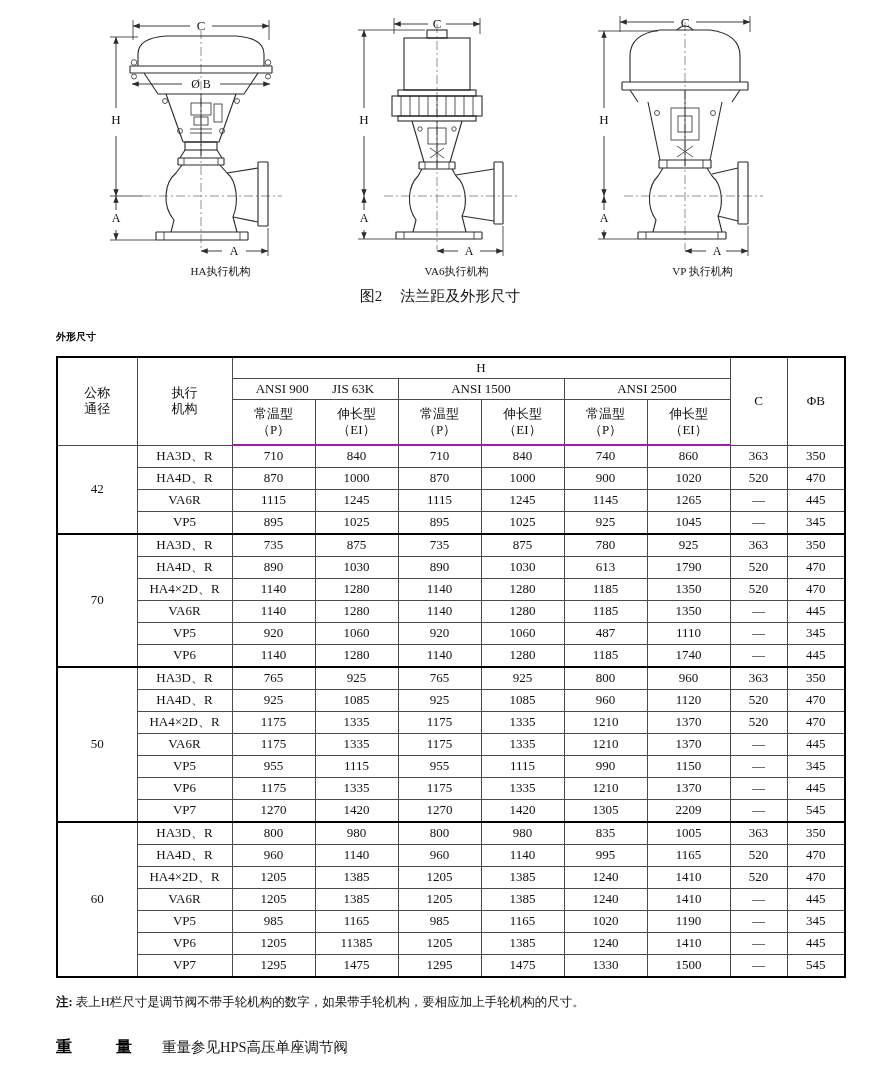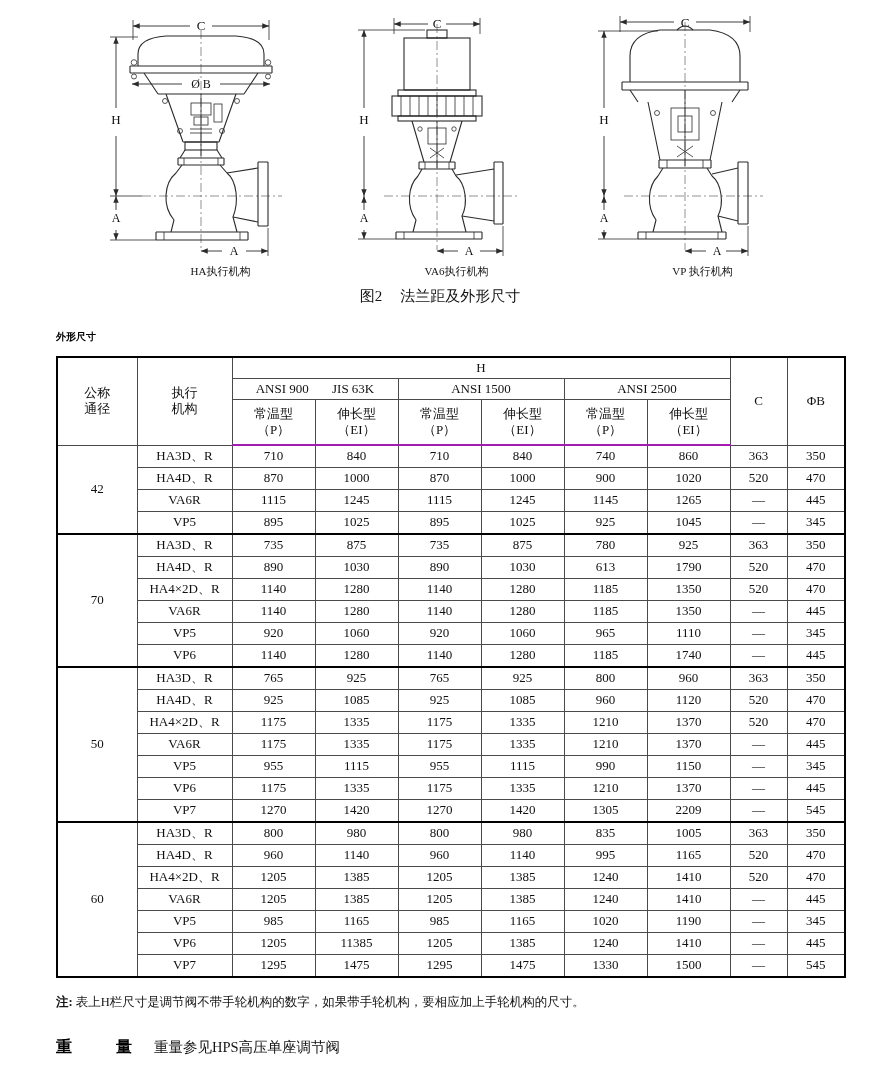--- a/index.html
+++ b/index.html
@@ -34,21 +34,21 @@
   table.dims thead th{height:20px;}
   table.dims thead tr:last-child th{height:44px;}
   table.dims tbody td{height:21px;}
   table.dims tr.group-start td{border-top:2px solid #000;}
   .ansi-split{display:flex;justify-content:space-evenly;}
   .note-line{margin-top:16px;font-size:12.5px;color:#141414;}
   .note-line .nl{font-weight:bold;}
   .weight-line{margin-top:26px;font-size:14.5px;color:#141414;display:flex;align-items:baseline;}
   .weight-big{font-family:"DejaVu Sans","Liberation Sans",sans-serif;font-weight:bold;font-size:16px;color:#000;}
   .weight-gap{margin-left:44px;}
-  .weight-text{margin-left:22px;}
+  .weight-text{margin-left:30px;}
 </style>
 </head>
 <body>
 
 <div class="figures-row">
 
   <div class="figure">
     <svg width="230" height="252" viewBox="0 0 230 252">
       <defs>
         <marker id="arrA" markerWidth="9" markerHeight="8" refX="7.5" refY="4" orient="auto-start-reverse">
@@ -395,21 +395,21 @@
           <td>1350</td>
           <td>—</td>
           <td>445</td>
         </tr>
         <tr>
           <td>VP5</td>
           <td>920</td>
           <td>1060</td>
           <td>920</td>
           <td>1060</td>
-          <td>965</td>
+          <td>487</td>
           <td>1110</td>
           <td>—</td>
           <td>345</td>
         </tr>
         <tr>
           <td>VP6</td>
           <td>1140</td>
           <td>1280</td>
           <td>1140</td>
           <td>1280</td>

